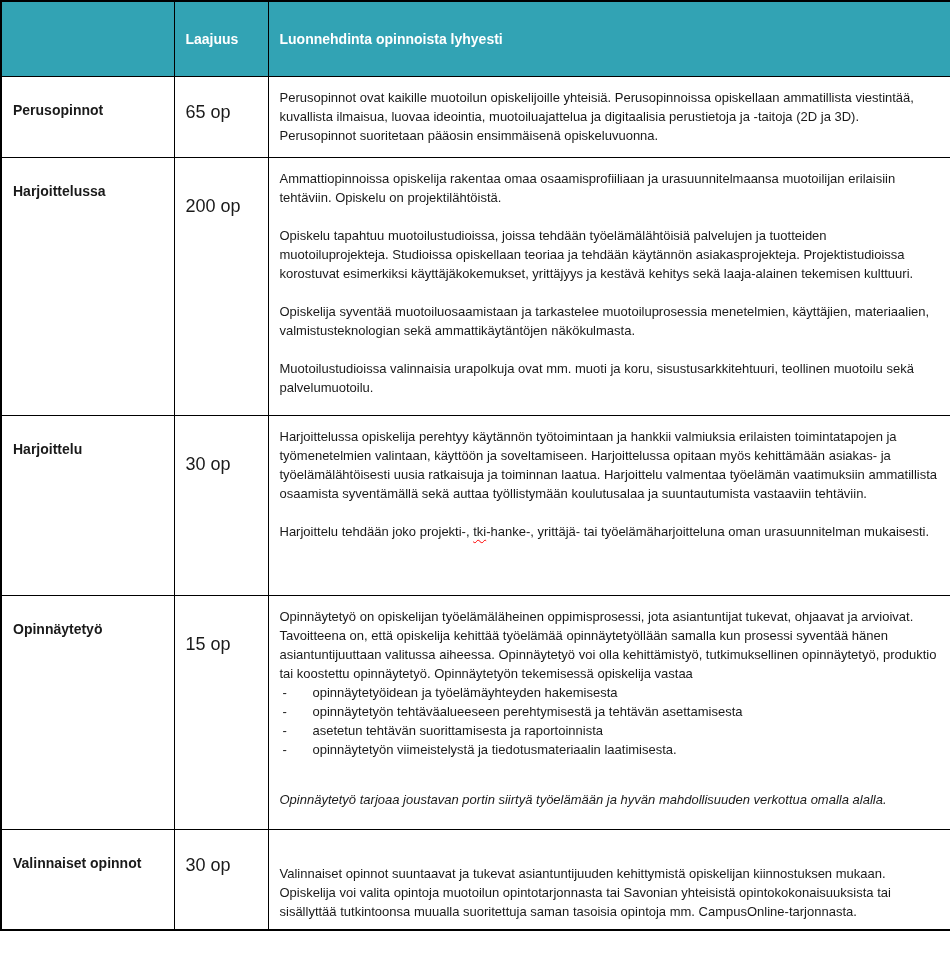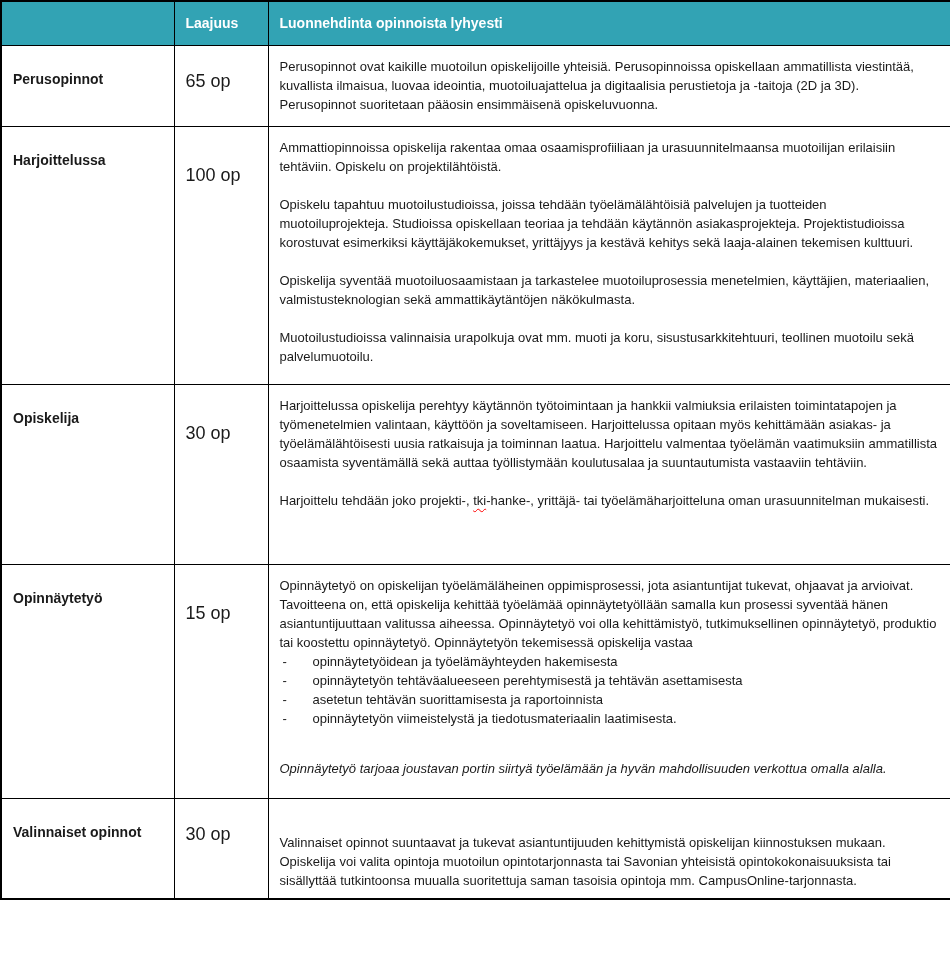--- a/index.html
+++ b/index.html
@@ -51,46 +51,46 @@
 </head>
 <body>
 
 <table class="curriculum">
   <colgroup>
       <col class="c1">
       <col class="c2">
       <col class="c3">
     </colgroup>
   <thead>
-    <tr style="height:44px">
+    <tr style="height:75px">
       <th></th>
       <th>Laajuus</th>
       <th>Luonnehdinta opinnoista lyhyesti</th>
     </tr>
   </thead>
   <tbody>
     <tr style="height:81px">
       <td class="title">Perusopinnot</td>
       <td class="extent">65 op</td>
       <td class="desc">
           <p>Perusopinnot ovat kaikille muotoilun opiskelijoille yhteisiä. Perusopinnoissa opiskellaan ammatillista viestintää, kuvallista ilmaisua, luovaa ideointia, muotoiluajattelua ja digitaalisia perustietoja ja -taitoja (2D ja 3D). Perusopinnot suoritetaan pääosin ensimmäisenä opiskeluvuonna.</p>
         </td>
     </tr>
     <tr style="height:258px">
       <td class="title">Harjoittelussa</td>
-      <td class="extent xlow">100 op</td>
+      <td class="extent xlow">200 op</td>
       <td class="desc">
           <p>Ammattiopinnoissa opiskelija rakentaa omaa osaamisprofiiliaan ja urasuunnitelmaansa muotoilijan erilaisiin tehtäviin. Opiskelu on projektilähtöistä.</p>
           <p>Opiskelu tapahtuu muotoilustudioissa, joissa tehdään työelämälähtöisiä palvelujen ja tuotteiden muotoiluprojekteja. Studioissa opiskellaan teoriaa ja tehdään käytännön asiakasprojekteja. Projektistudioissa korostuvat esimerkiksi käyttäjäkokemukset, yrittäjyys ja kestävä kehitys sekä laaja-alainen tekemisen kulttuuri.</p>
           <p>Opiskelija syventää muotoiluosaamistaan ja tarkastelee muotoiluprosessia menetelmien, käyttäjien, materiaalien, valmistusteknologian sekä ammattikäytäntöjen näkökulmasta.</p>
           <p>Muotoilustudioissa valinnaisia urapolkuja ovat mm. muoti ja koru, sisustusarkkitehtuuri, teollinen muotoilu sekä palvelumuotoilu.</p>
         </td>
     </tr>
     <tr style="height:180px">
-      <td class="title">Opiskelija</td>
+      <td class="title">Harjoittelu</td>
       <td class="extent xlow">30 op</td>
       <td class="desc">
           <p>Harjoittelussa opiskelija perehtyy käytännön työtoimintaan ja hankkii valmiuksia erilaisten toimintatapojen ja työmenetelmien valintaan, käyttöön ja soveltamiseen. Harjoittelussa opitaan myös kehittämään asiakas- ja työelämälähtöisesti uusia ratkaisuja ja toiminnan laatua. Harjoittelu valmentaa työelämän vaatimuksiin ammatillista osaamista syventämällä sekä auttaa työllistymään koulutusalaa ja suuntautumista vastaaviin tehtäviin.</p>
           <p><span>Harjoittelu tehdään joko projekti-, </span><span class="misspell">tki</span><span>-hanke-, yrittäjä- tai työelämäharjoitteluna oman urasuunnitelman mukaisesti.</span></p>
         </td>
     </tr>
     <tr style="height:234px">
       <td class="title">Opinnäytetyö</td>
       <td class="extent xlow">15 op</td>
       <td class="desc">

